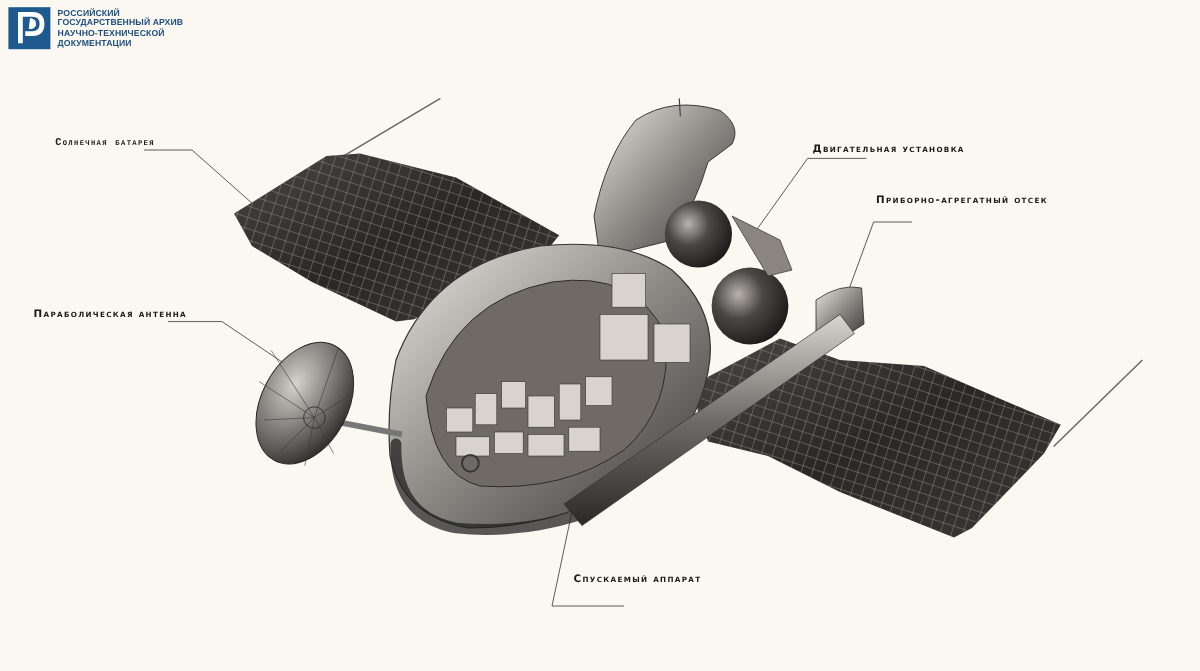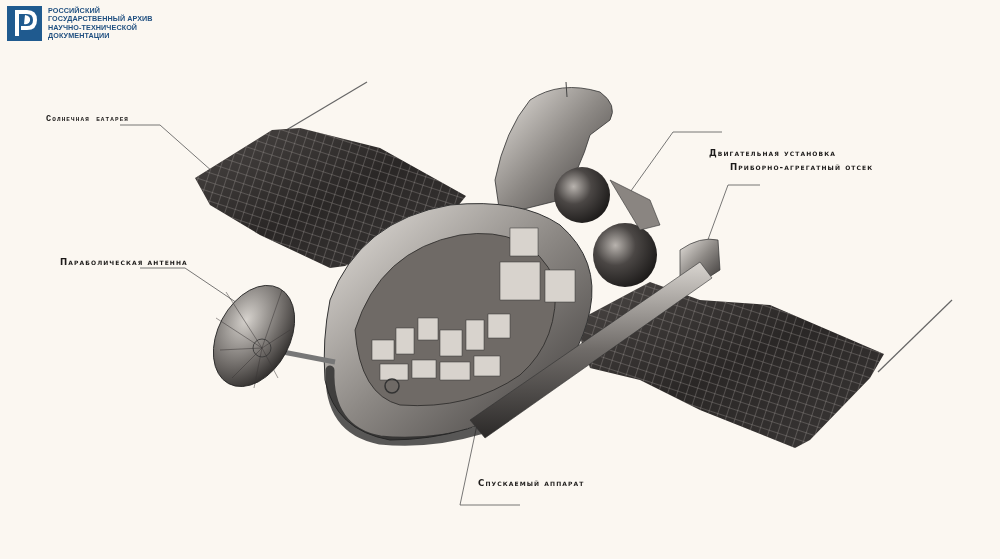--- a/index.html
+++ b/index.html
@@ -156,18 +156,18 @@
     </div>
     <div class="logo-text">
       <div>РОССИЙСКИЙ</div>
       <div>ГОСУДАРСТВЕННЫЙ АРХИВ</div>
       <div>НАУЧНО-ТЕХНИЧЕСКОЙ</div>
       <div>ДОКУМЕНТАЦИИ</div>
     </div>
   </div>
 
   <div class="label" style="left:46px; top:114px;font-family:Liberation Mono, monospace;">Солнечная батарея</div>
-  <div class="label" style="left:60px; top:257px;text-align:right;">Параболическая антенна</div>
-  <div class="label" style="left:709px; top:120px;margin-top:28px;">Двигательная установка</div>
+  <div class="label" style="left:28px; top:257px;text-align:right;">Параболическая антенна</div>
+  <div class="label" style="left:677px; top:120px;">Двигательная установка</div>
   <div class="label" style="left:730px; top:162px;">Приборно-агрегатный отсек</div>
   <div class="label" style="left:478px; top:478px;">Спускаемый аппарат</div>
 
 </div>
 
 </body></html>

